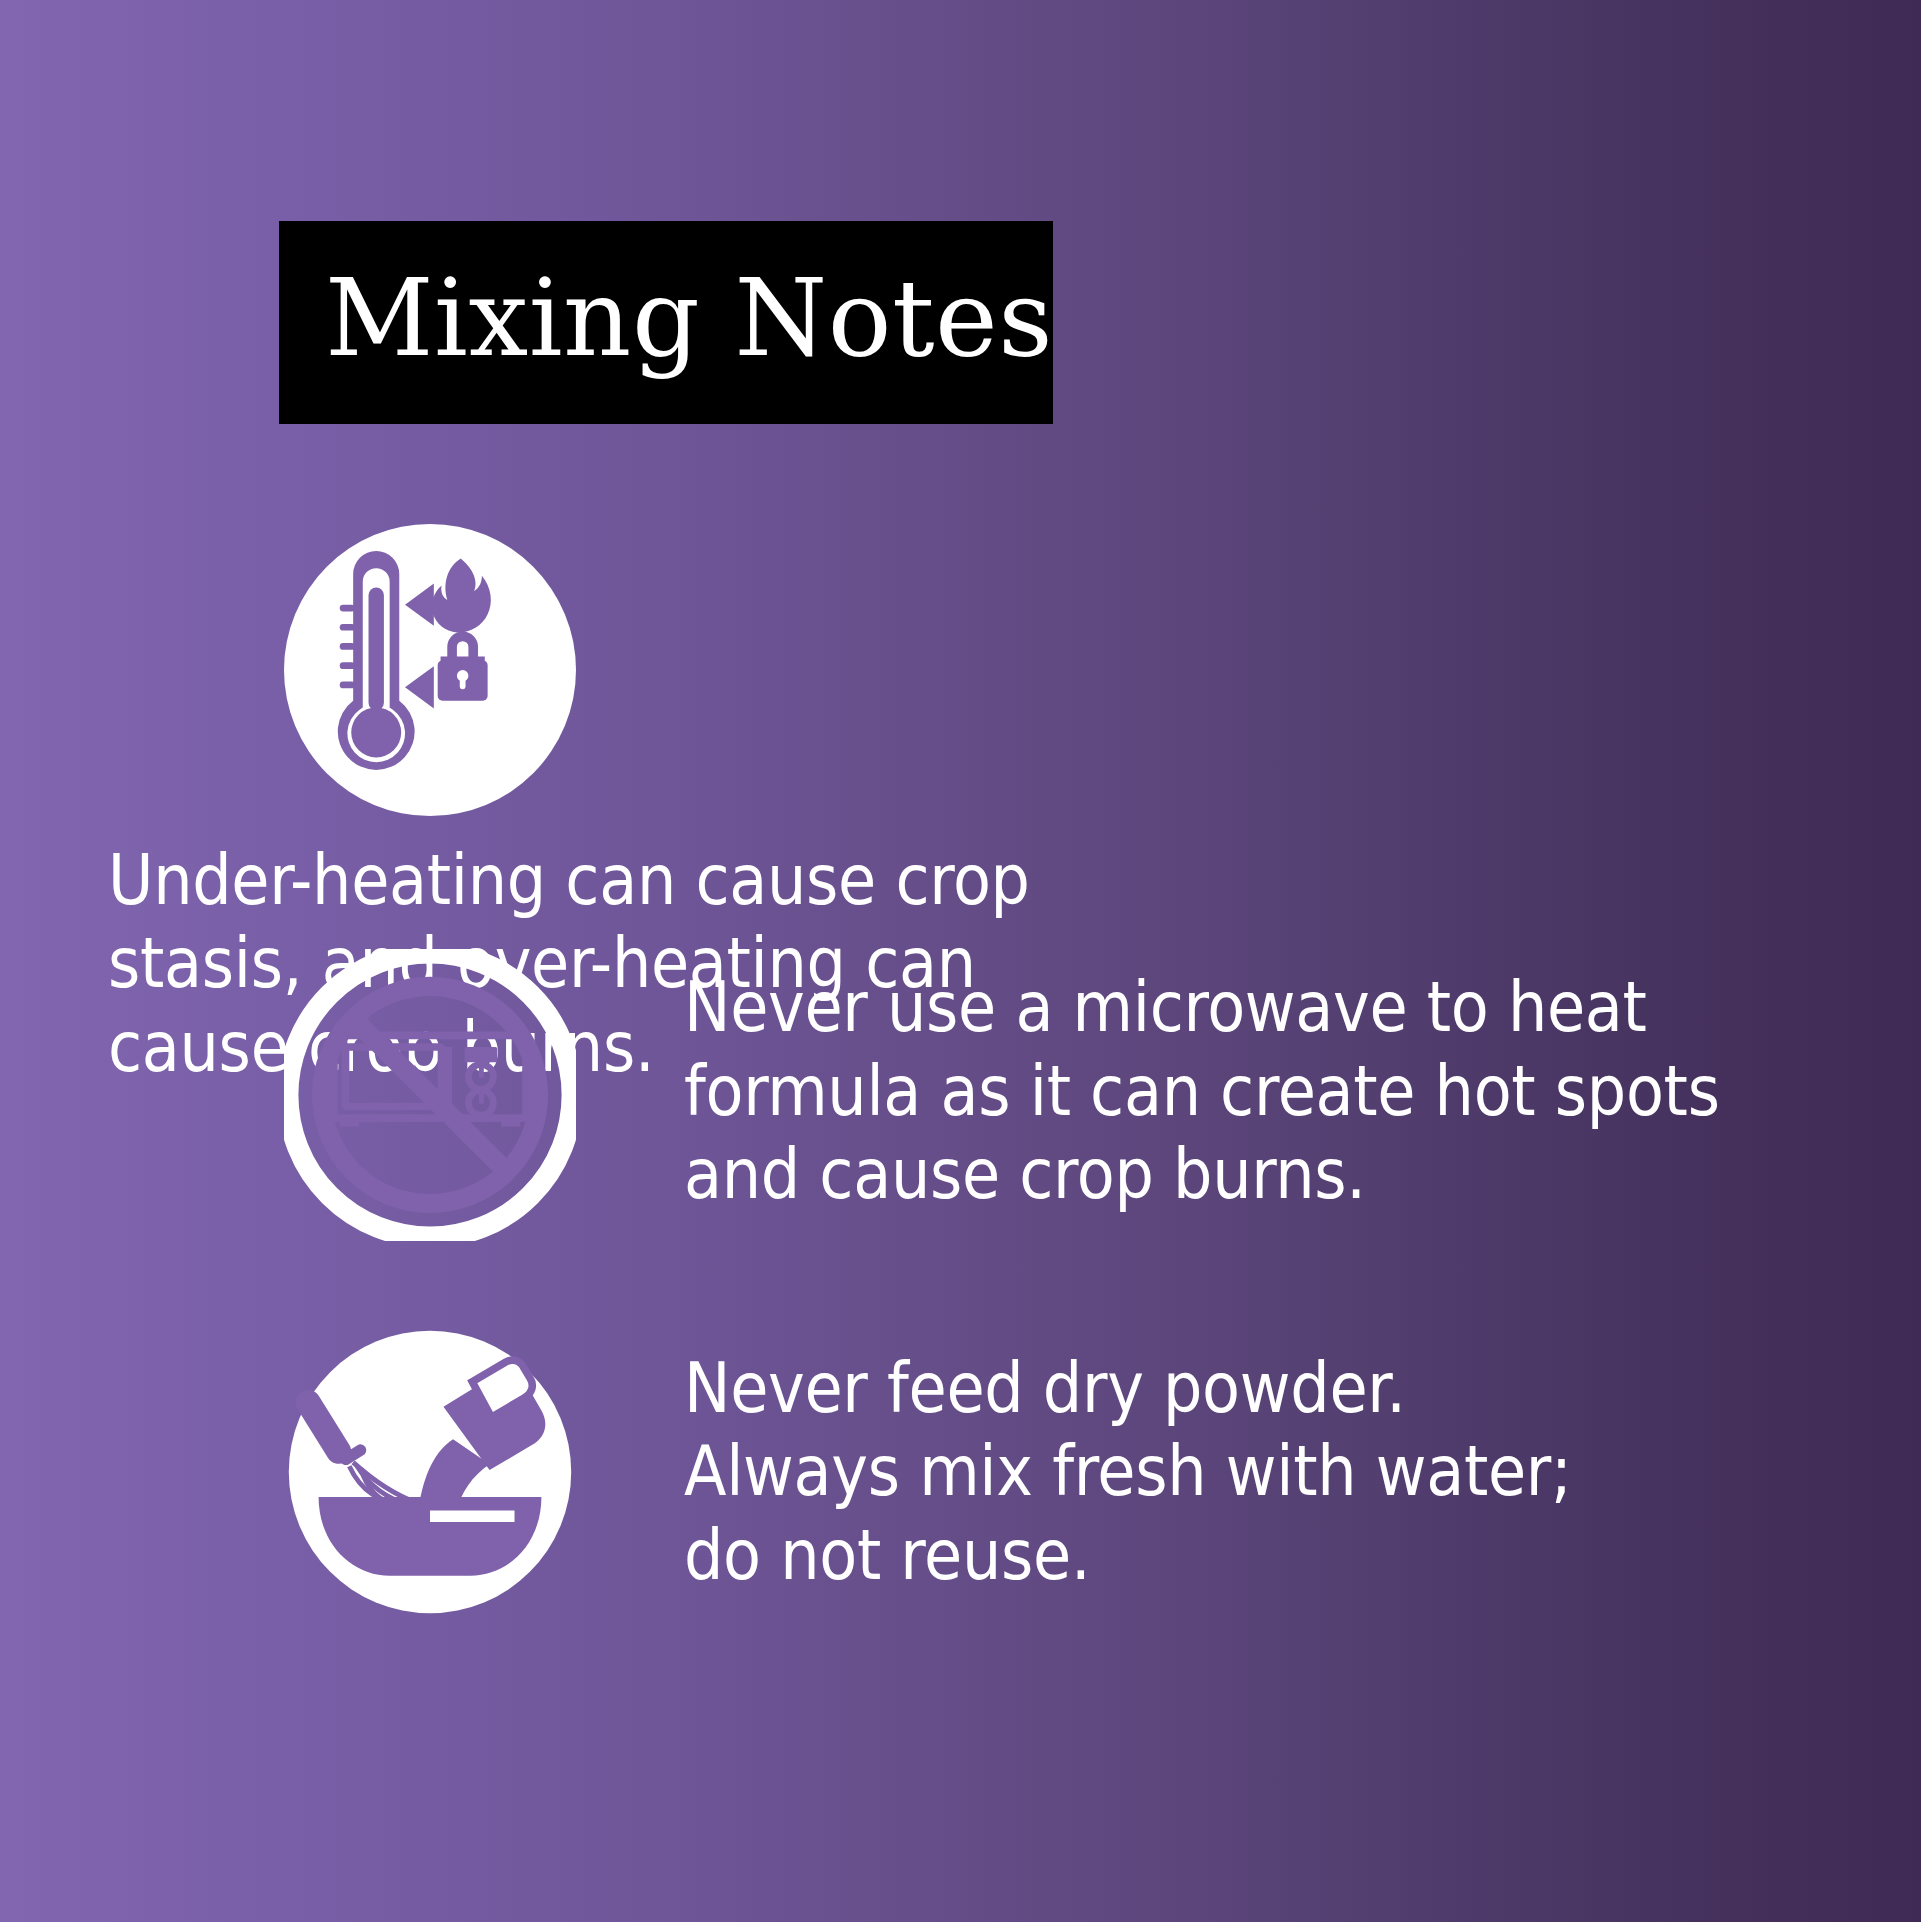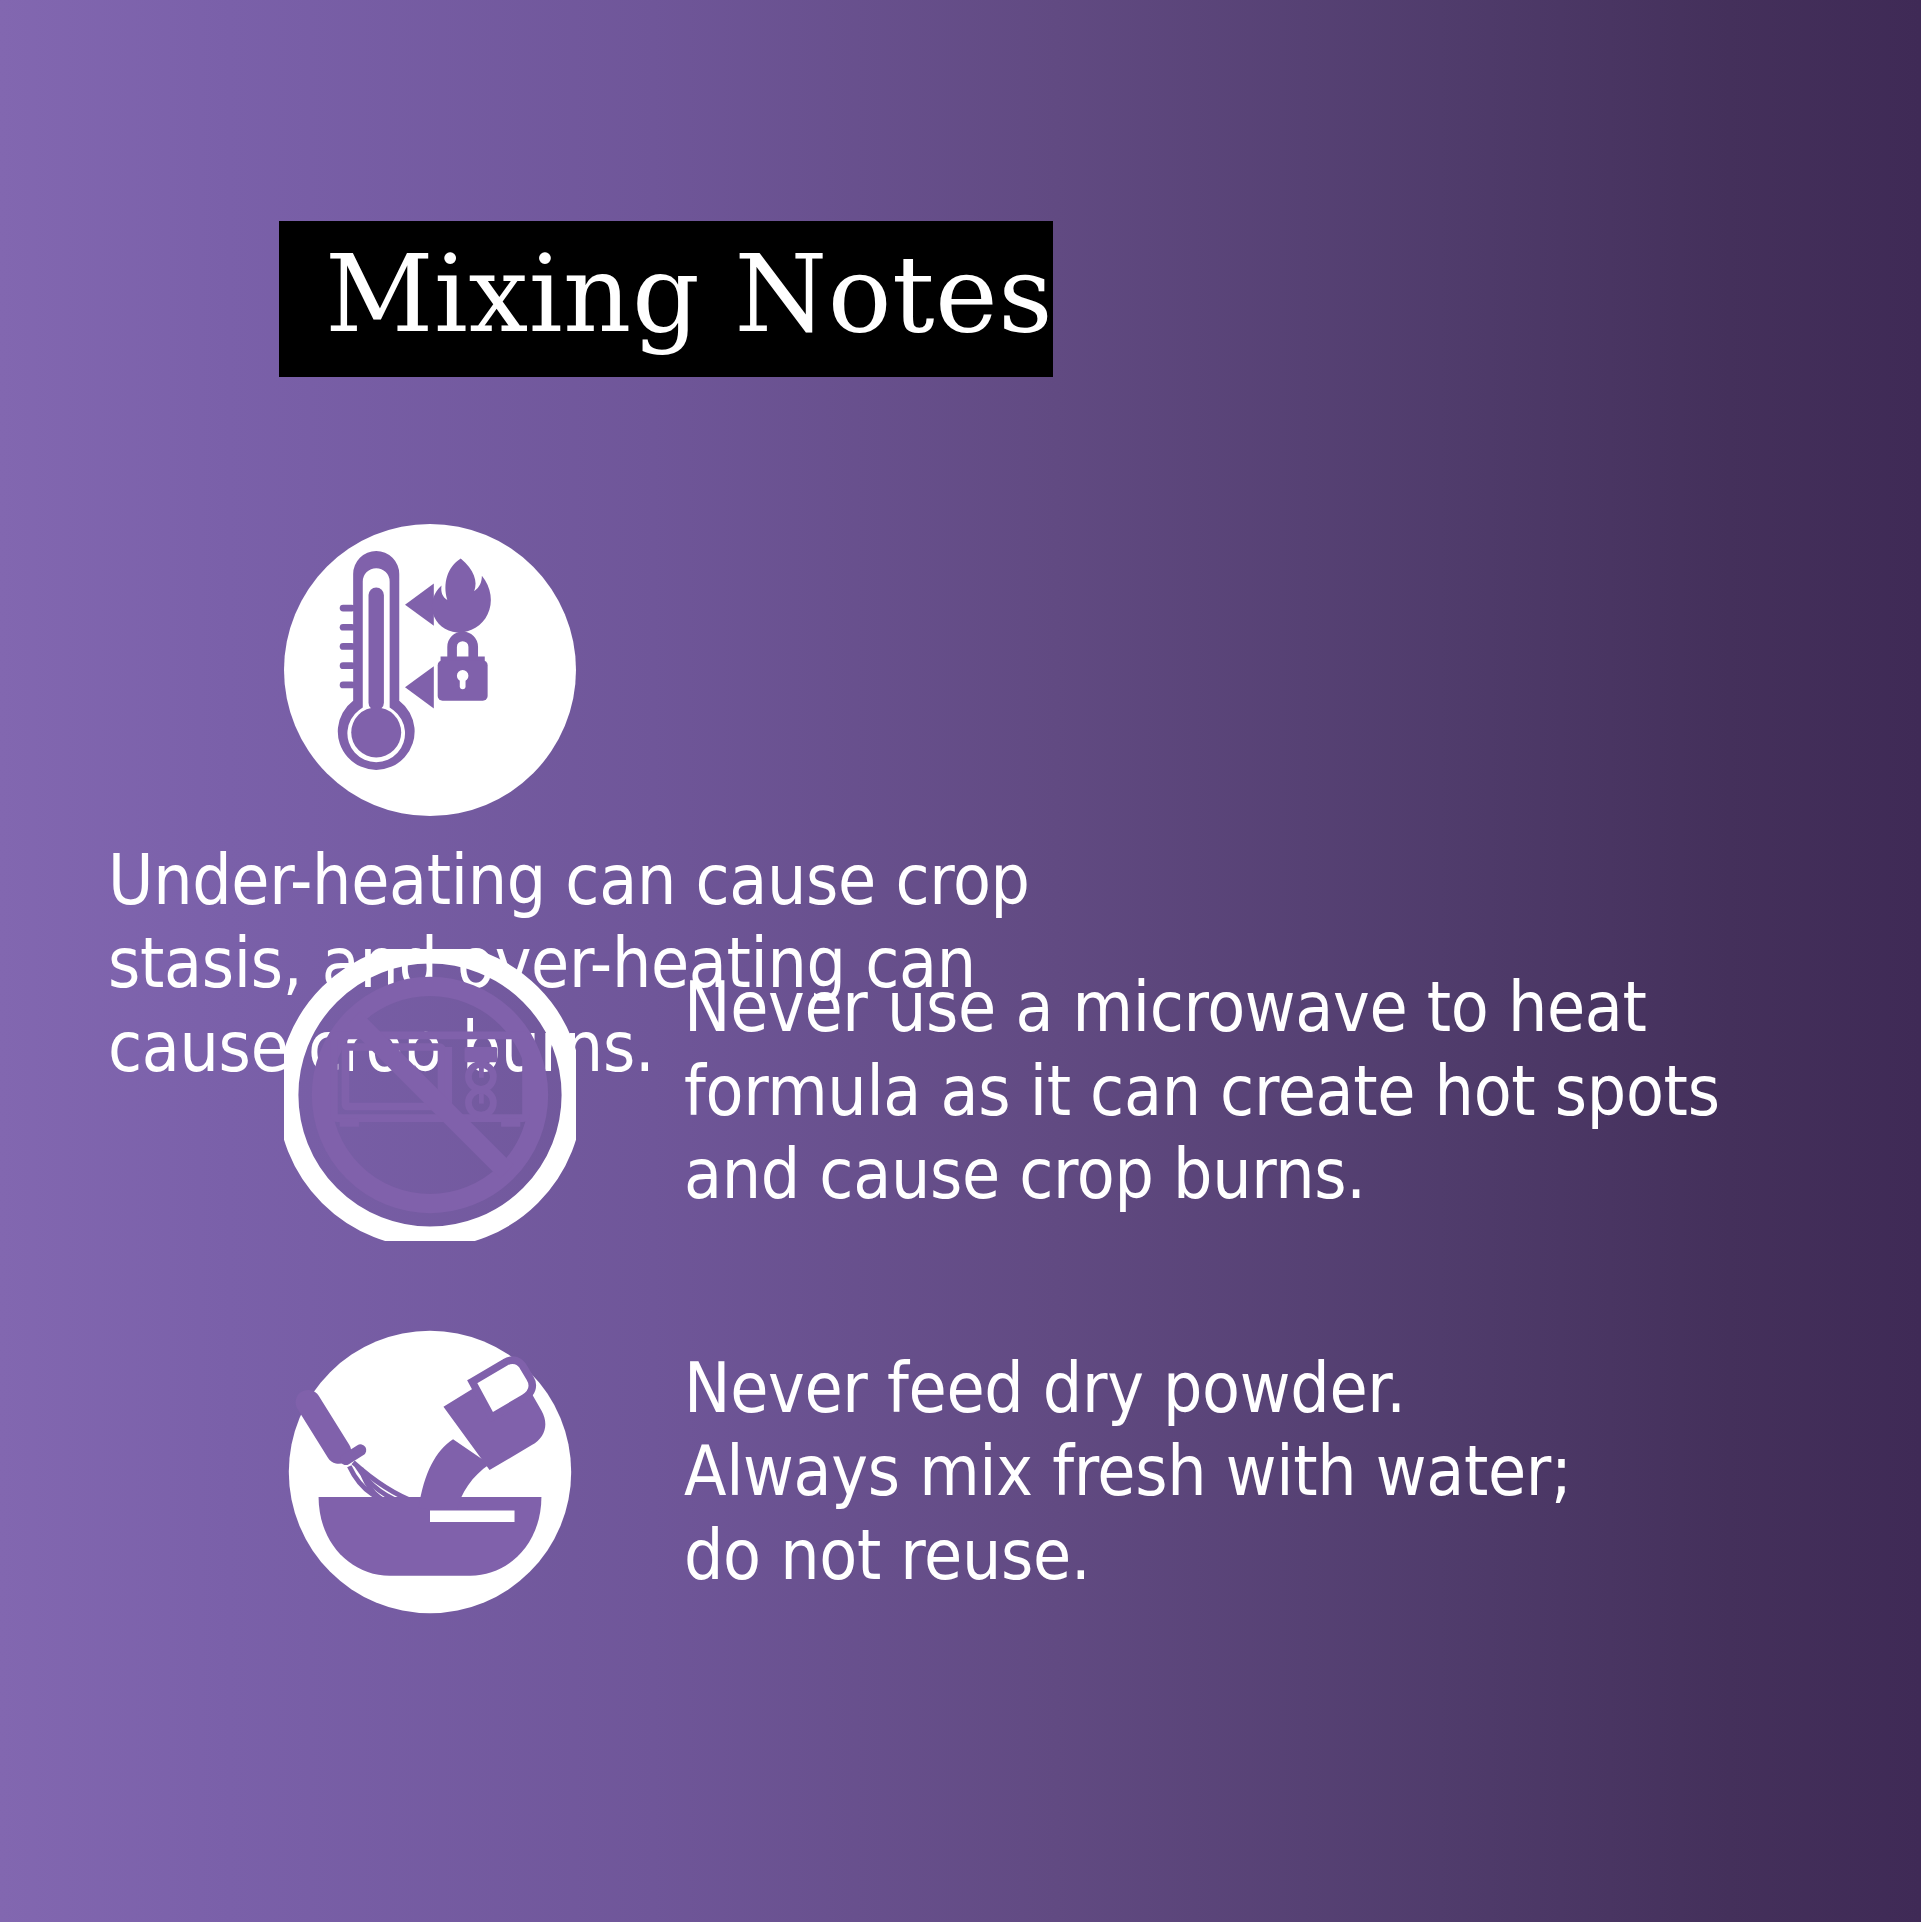--- a/index.html
+++ b/index.html
@@ -21,21 +21,21 @@
     background: linear-gradient(90deg, #8267b0 0%, #7a60a9 12%, #6f5699 34%, #614a82 55%, #503c6c 75%, #44305b 90%, #3f2a56 100%);
     overflow: hidden;
   }
 
   
   .title-box {
     position: absolute;
     left: 279px;
     top: 221px;
     width: 774px;
-    height: 156px;
+    height: 203px;
     background: #000000;
     display: flex;
     align-items: center;
     justify-content: flex-start;
     box-sizing: border-box;
     padding-left: 46px;
   }
   .title-text {
     color: #ffffff;
     font-family: "DejaVu Serif", "Liberation Serif", serif;

